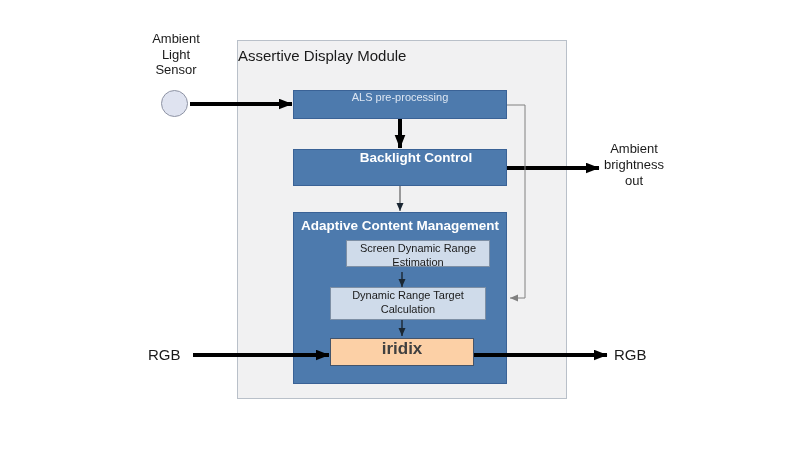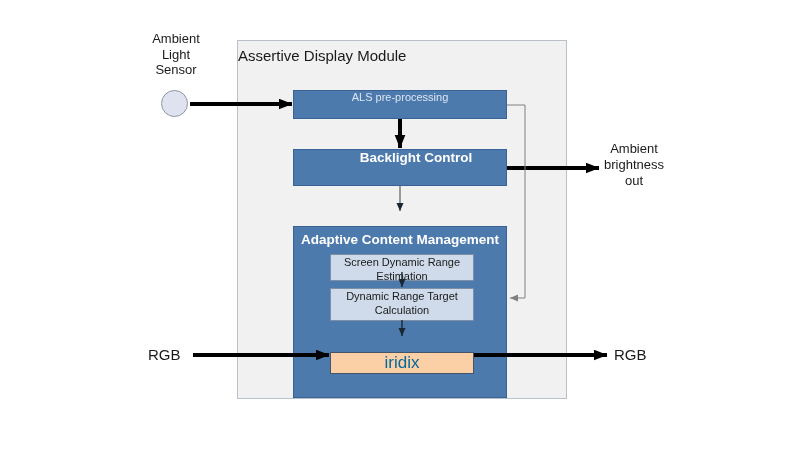--- a/index.html
+++ b/index.html
@@ -18,35 +18,35 @@
   }
   .box{
     position:absolute;box-sizing:border-box;display:flex;
     align-items:flex-start;justify-content:center;text-align:center;
   }
   .blue{background:var(--box-blue);border:1px solid var(--box-blue-border);}
   .als-box{left:293px;top:90px;width:214px;height:29px;
     font-size:11px;color:var(--text-light);}
   .backlight-box{left:293px;top:149px;width:214px;height:37px;
     font-size:13.5px;font-weight:bold;color:var(--text-white);padding-left:32px;}
-  .acm-box{left:293px;top:212px;width:214px;height:172px;margin-top:14px;}
+  .acm-box{left:293px;top:212px;width:214px;height:172px;}
   .acm-title{
     position:absolute;top:5px;left:0;width:100%;text-align:center;
     font-size:13.5px;font-weight:bold;color:var(--text-white);
   }
   .inner{
     background:var(--box-light);border:1px solid var(--box-light-border);
     font-size:11px;line-height:14px;color:var(--text-dark);white-space:pre-line;
   }
-  .sdre-box{left:36px;top:27px;width:144px;height:27px;}
-  .drtc-box{left:36px;top:61px;width:144px;height:33px;}
+  .sdre-box{left:52px;top:27px;width:144px;height:27px;}
+  .drtc-box{left:36px;top:74px;width:156px;height:33px;}
   .iridix-box{
-    left:36px;top:125px;width:144px;height:22px;
+    left:36px;top:125px;width:144px;height:28px;
     background:var(--iridix-bg);border:1px solid var(--iridix-border);
-    font-size:17px;font-weight:normal;color:#0369a1;
+    font-size:17px;font-weight:bold;color:#404040;
   }
   .ext-label{position:absolute;white-space:pre-line;}
   .sensor-label{left:140px;top:31px;width:72px;text-align:center;
     font-size:13px;line-height:15.5px;}
   .sensor-circle{
     position:absolute;left:161px;top:90px;width:27px;height:27px;
     border-radius:50%;background:var(--sensor-fill);
     border:1px solid var(--sensor-border);box-sizing:border-box;
   }
   .brightness-label{left:596px;top:141px;width:76px;text-align:center;

